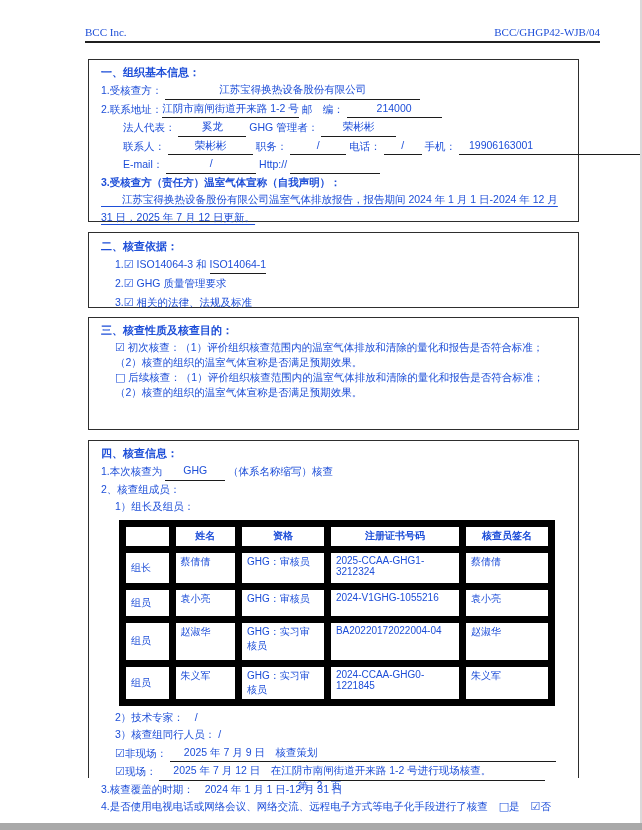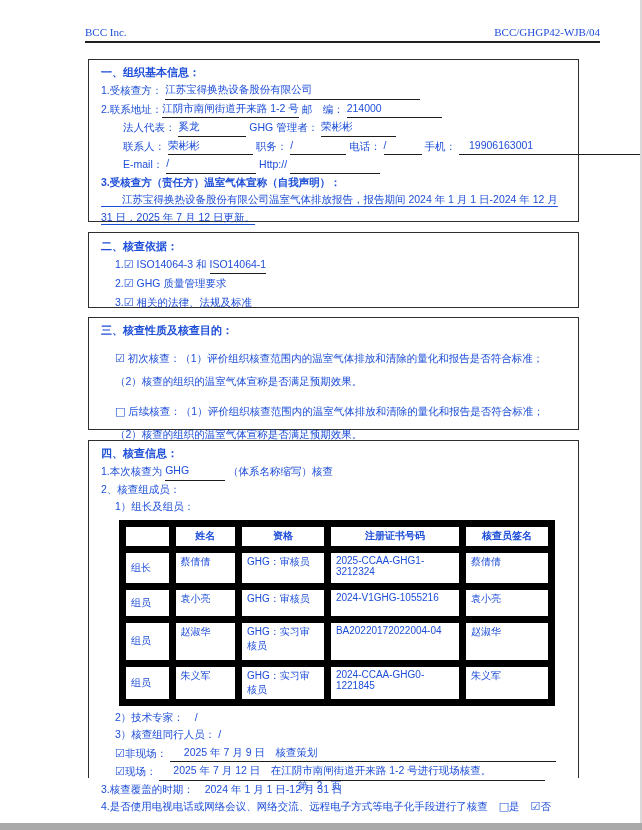--- a/index.html
+++ b/index.html
@@ -33,35 +33,35 @@
   .ttl{font-weight:bold;font-size:11px;line-height:18px;}
   .ln{font-size:10.5px;line-height:17.5px;white-space:nowrap;}
   .box2 .ln{line-height:18px;}
   .box4 .ln{line-height:17.5px;}
   .ind{padding-left:22px;}
   .ind2{padding-left:14px;}
   .bold{font-weight:bold;}
 
   
   .u{
-    display:inline-block;border-bottom:1px solid #1c1c1c;
+    display:inline-block;border-bottom:1px solid #1c1c1c;text-align:center;
     min-height:12px;vertical-align:bottom;line-height:inherit;
   }
   .w255{min-width:255px;} .w95{min-width:95px;} .w68{min-width:68px;}
   .w75{min-width:75px;} .w85{min-width:85px;} .w60{min-width:60px;}
   .w38{min-width:38px;} .w200{min-width:200px;text-align:left;padding-left:10px;}
   .w90{min-width:90px;} .w372{min-width:372px;text-align:left;padding-left:14px;}
   .w56{min-width:56px;}
 
   .decl{
     font-size:10.5px;line-height:17.5px;text-decoration:underline;
     text-underline-offset:3px;white-space:normal;
   }
 
-  .para{font-size:10.5px;line-height:22px;margin:8px 0 1px 0;}
+  .para{font-size:10.5px;line-height:14px;margin:1px 0 1px 0;}
   .chk{font-family:"DejaVu Sans",sans-serif;font-size:11px;}
 
   
   table.team{
     border-collapse:collapse;margin:4px 0 3px 18px;width:436px;
     font-size:10px;table-layout:fixed;
   }
   table.team th,table.team td{
     border:7px solid #000000;padding:2px 5px;vertical-align:top;text-align:left;
     overflow:hidden;

